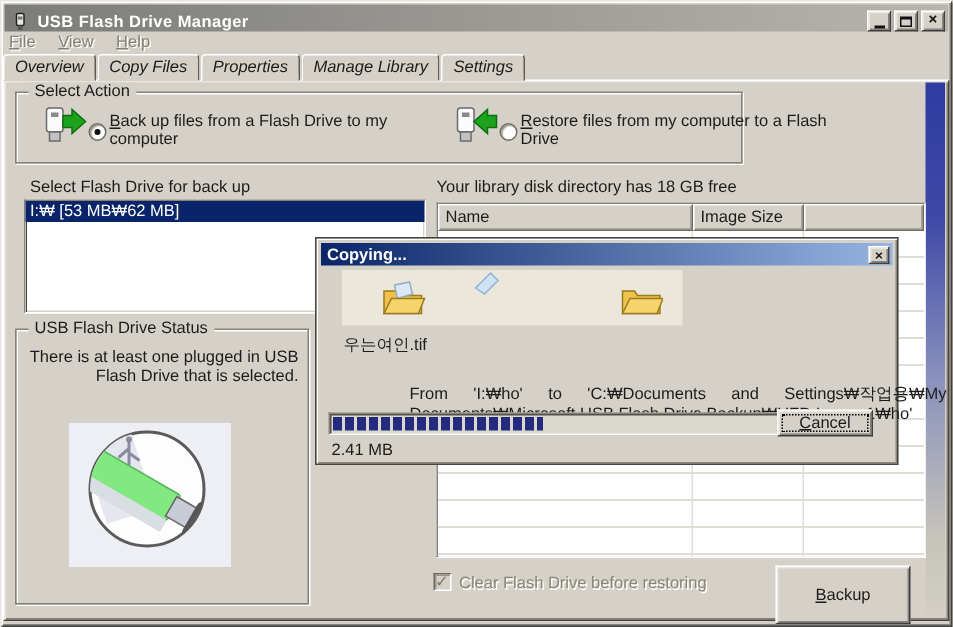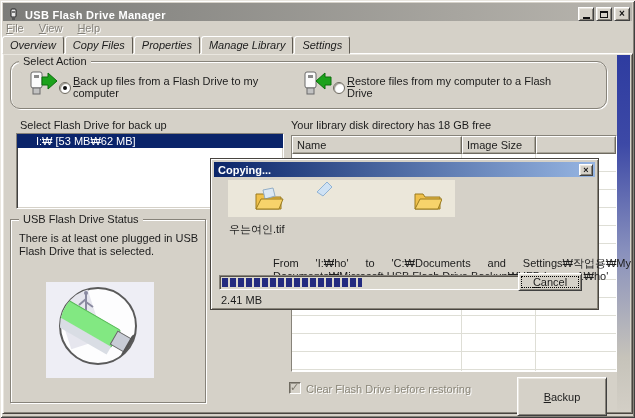--- a/index.html
+++ b/index.html
@@ -40,38 +40,38 @@
   .tab.active{ height:21px; line-height:19px; padding:0 9px; margin-top:-3px; z-index:5;
                border-bottom:1px solid #d5d1c8; }
   
   #page{ position:absolute; left:2px; top:53px; width:631px; height:361px; background:#d5d1c8;
          border:1px solid; border-color:#ffffff #494540 #494540 #ffffff;
          box-shadow: inset 1px 1px 0 #e9e6df, inset -1px -1px 0 #87837a; z-index:1; }
   #accent-strip{ position:absolute; left:617px; top:55px; width:13px; height:356px; z-index:1;
          background:linear-gradient(180deg,#2e3ca0 0%,#3d49a6 25%,#8890bd 55%,#c6c3ba 85%,#d3cfc6 100%); }
   .abs{ position:absolute; z-index:2; }
   
-  #group-action{ left:10px; top:61px; width:597px; height:48px; z-index:2;border-radius:10px; }
+  #group-action{ left:10px; top:61px; width:485px; height:48px; z-index:2; }
   .radio{ position:absolute; width:12px; height:12px; border-radius:50%; background:#fff;
           border:1px solid #6e6a60; box-shadow: inset 1px 1px 1px #9a968c; }
   .radio .dot{ position:absolute; left:3px; top:3px; width:4px; height:4px; border-radius:50%; background:#111; }
   .opt-label{ position:absolute; width:192px; line-height:12px; }
   
   #drive-list{ left:16px; top:133px; width:268px; height:76px; z-index:2; }
-  .list-item-sel{ height:14px; line-height:14px; padding:0 19px; background:#0a246a; color:#fff;
+  .list-item-sel{ height:14px; line-height:14px; padding:0 3px; background:#0a246a; color:#fff;
                   white-space:nowrap; overflow:hidden; }
   #library-table{ left:291px; top:135px; width:326px; height:237px; z-index:2; display:flex; flex-direction:column; }
   #table-header{ display:flex; height:18px; flex:0 0 18px; }
   .th{ background:#d5d1c8; border:1px solid; border-color:#ffffff #6e6a60 #6e6a60 #ffffff;
        box-shadow: inset -1px -1px 0 #a8a498; padding:2px 4px; overflow:hidden; white-space:nowrap; }
   #table-body{ position:relative; flex:1; background:
        repeating-linear-gradient(180deg,#ffffff 0 17px,#deded6 17px 18px); }
   .vline{ position:absolute; top:0; bottom:0; width:1px; background:#deded6; }
   
-  #group-status{ left:10px; top:219px; width:196px; height:184px; z-index:2; }
+  #group-status{ left:10px; top:219px; width:196px; height:184px; z-index:2;text-align:right; }
   #status-message{ position:absolute; left:8px; top:12px; width:180px; line-height:13px; }
   #status-image{ position:absolute; left:35px; top:62px; width:108px; height:96px; background:#f1f1f6; }
   
   #clear-checkbox{ left:289px; top:382px; width:12px; height:12px; background:#d5d1c8;
        border:1px solid; border-color:#6e6a60 #ffffff #ffffff #6e6a60;
        box-shadow: inset 1px 1px 0 #9a968c; z-index:2; }
   #clear-check{ position:absolute; left:0px; top:-2px; font-size:11px; color:#7e7a6e; }
   #clear-label{ left:306px; top:383px; color:#8a8679; text-shadow:1px 1px 0 #fff; z-index:2; }
   .push-btn{ display:flex; align-items:center; justify-content:center; cursor:default; }
   #backup-button{ left:517px; top:377px; width:90px; height:39px; z-index:2; }

